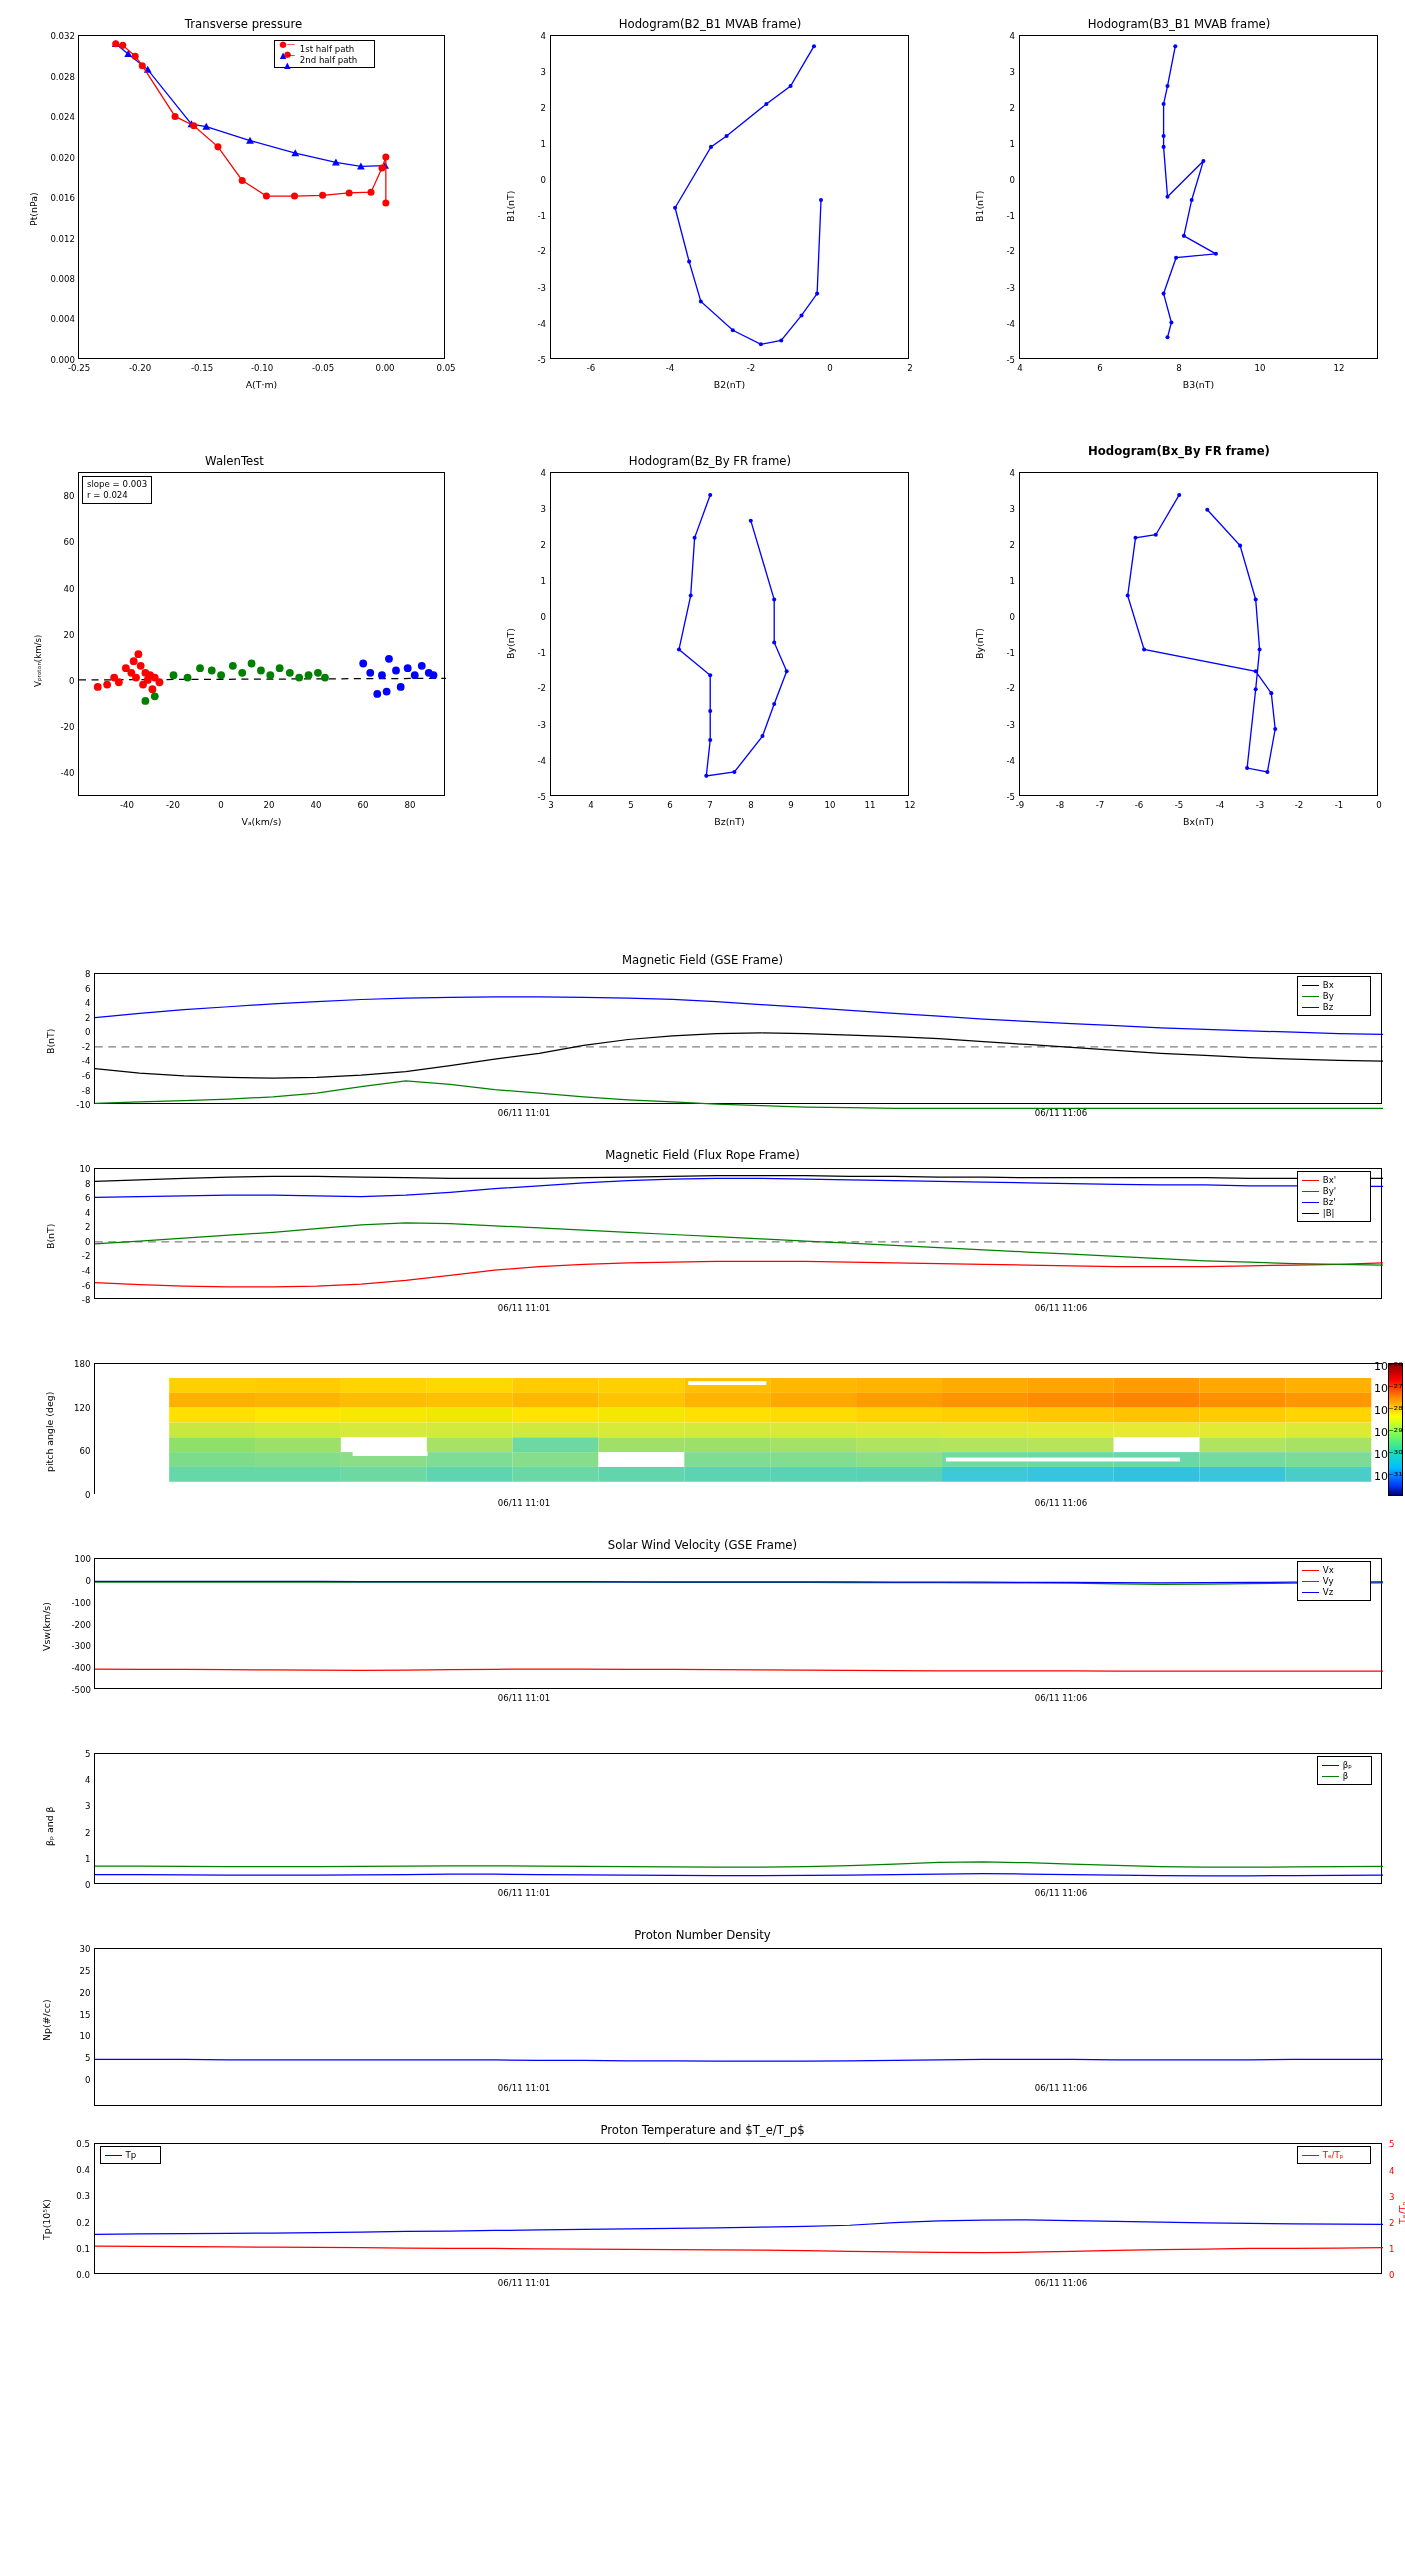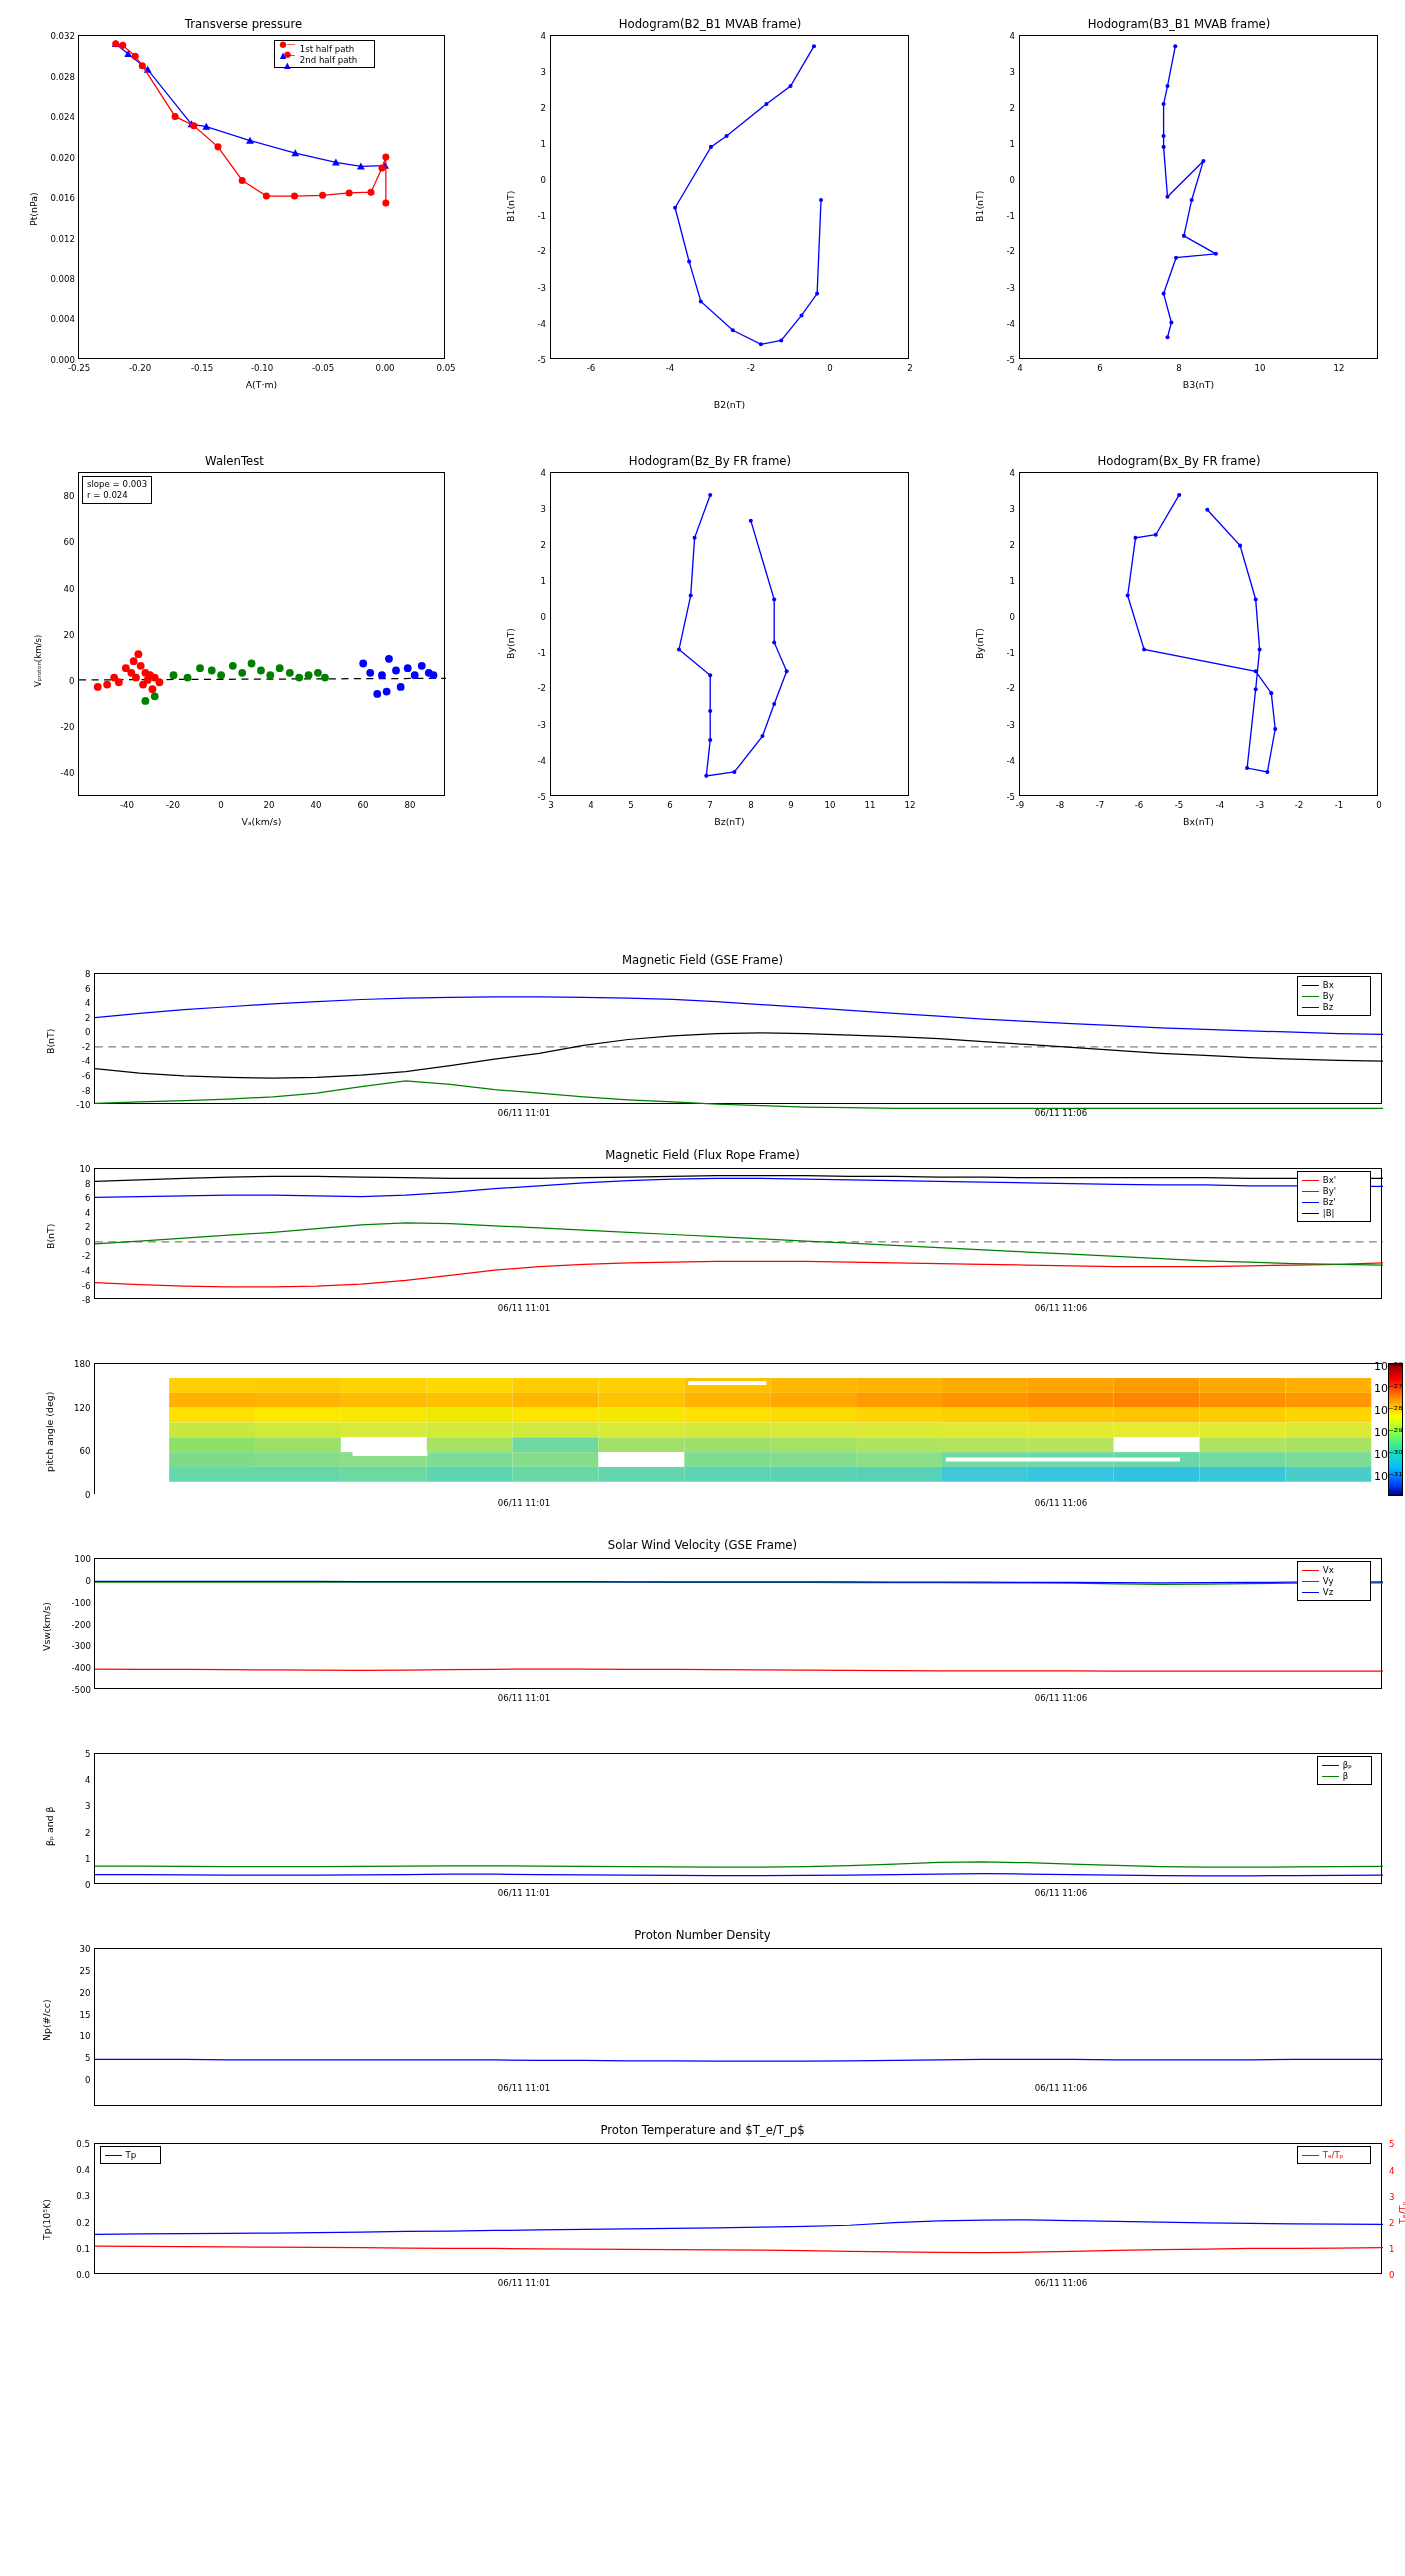--- a/index.html
+++ b/index.html
@@ -132,21 +132,21 @@
       <div class="tick ticky" style="left:-30px;top:72px;width:25px;">2</div>
       <div class="tick ticky" style="left:-30px;top:108px;width:25px;">1</div>
       <div class="tick ticky" style="left:-30px;top:144px;width:25px;">0</div>
       <div class="tick ticky" style="left:-30px;top:180px;width:25px;">-1</div>
       <div class="tick ticky" style="left:-30px;top:215px;width:25px;">-2</div>
       <div class="tick ticky" style="left:-30px;top:252px;width:25px;">-3</div>
       <div class="tick ticky" style="left:-30px;top:288px;width:25px;">-4</div>
       <div class="tick ticky" style="left:-30px;top:324px;width:25px;">-5</div>
     </div>
     <div class="ylabel" style="left:37px;top:222px;transform:rotate(-90deg);">B1(nT)</div>
-    <div class="xlabel" style="left:82px;top:379px;width:359px;margin-top:20px;">B2(nT)</div>
+    <div class="xlabel" style="left:82px;top:379px;width:359px;">B2(nT)</div>
   </div>
 
   <div class="panel" style="left:937px;top:0px;width:468px;height:437px;">
     <div class="title" style="top:17px;left:47px;width:390px;">Hodogram(B3_B1 MVAB frame)</div>
     <div class="axes" style="left:82px;top:35px;width:359px;height:324px;">
       <svg width="359" height="324" viewBox="0 0 460 415">
         <polyline points="199,13 189,64 184,87 184,128 184,142 189,206 235,160 220,210 210,256 251,279 200,284 184,330 194,367 189,386" fill="none" stroke="#0000ff" stroke-width="1.7"></polyline>
         <g fill="#0000ff">
           <circle cx="199" cy="13" r="2.6"></circle>
             <circle cx="189" cy="64" r="2.6"></circle>
@@ -309,21 +309,21 @@
       <div class="tick ticky" style="left:-30px;top:215px;width:25px;">-2</div>
       <div class="tick ticky" style="left:-30px;top:252px;width:25px;">-3</div>
       <div class="tick ticky" style="left:-30px;top:288px;width:25px;">-4</div>
       <div class="tick ticky" style="left:-30px;top:324px;width:25px;">-5</div>
     </div>
     <div class="ylabel" style="left:37px;top:222px;transform:rotate(-90deg);">By(nT)</div>
     <div class="xlabel" style="left:82px;top:379px;width:359px;">Bz(nT)</div>
   </div>
 
   <div class="panel" style="left:937px;top:437px;width:468px;height:437px;">
-    <div class="title" style="top:17px;left:47px;width:390px;">Hodogram(Bx_By FR frame)</div>
+    <div class="title" style="top:7px;left:47px;width:390px;font-weight:bold;">Hodogram(Bx_By FR frame)</div>
     <div class="axes" style="left:82px;top:35px;width:359px;height:324px;">
       <svg width="359" height="324" viewBox="0 0 460 415">
         <polyline points="204,28 174,79 148,83 138,157 159,226 302,254 322,282 327,328 317,383 291,378 302,277 307,226 302,162 282,93 240,47" fill="none" stroke="#0000ff" stroke-width="1.7"></polyline>
         <g fill="#0000ff">
           <circle cx="204" cy="28" r="2.6"></circle>
             <circle cx="174" cy="79" r="2.6"></circle>
             <circle cx="148" cy="83" r="2.6"></circle>
             <circle cx="138" cy="157" r="2.6"></circle>
           <circle cx="159" cy="226" r="2.6"></circle>
             <circle cx="302" cy="254" r="2.6"></circle>

